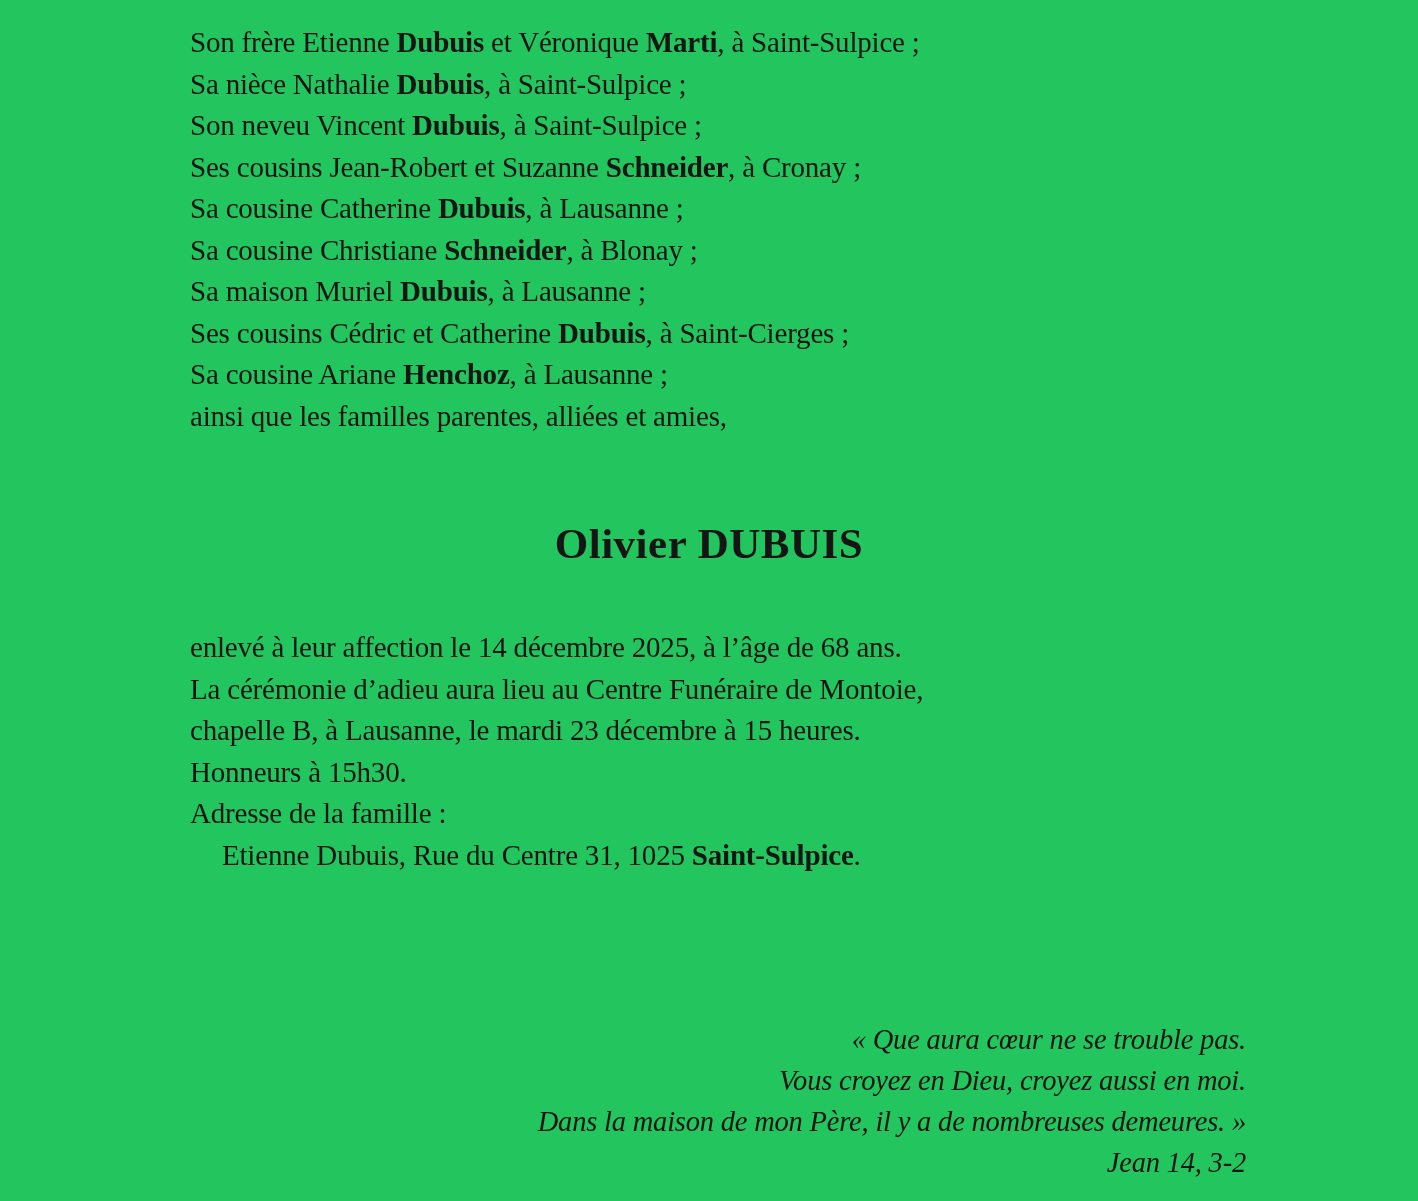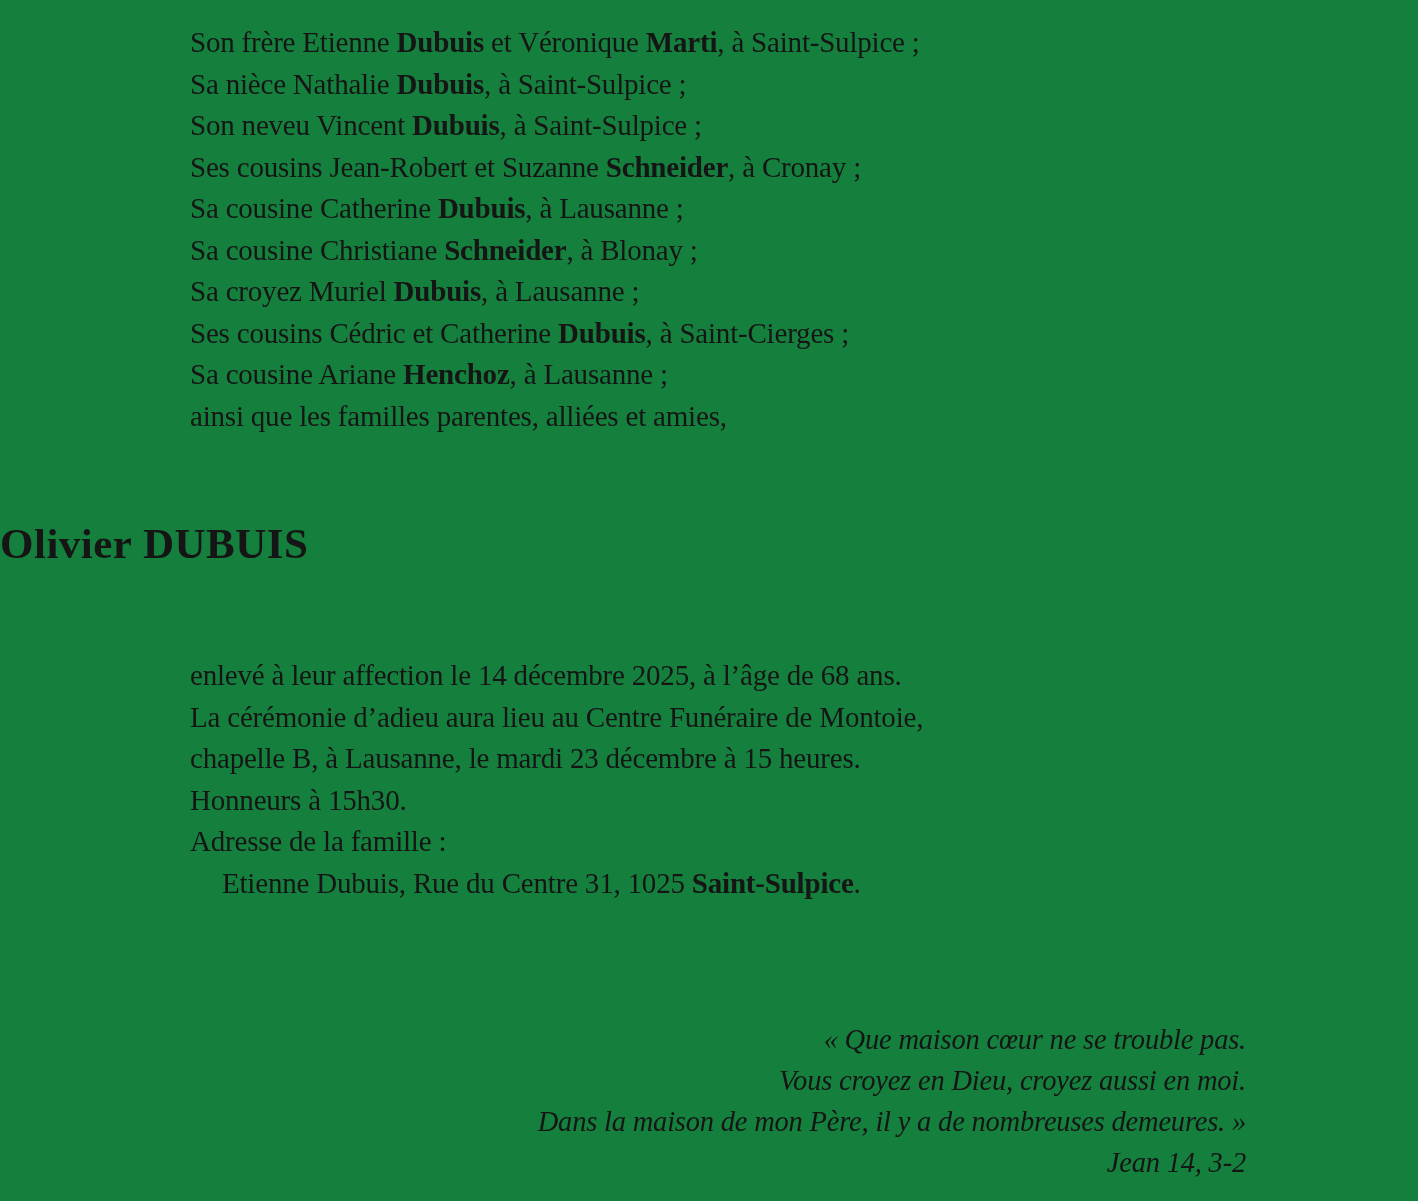--- a/index.html
+++ b/index.html
@@ -4,48 +4,49 @@
 <style>
   html, body {
     margin: 0;
     padding: 0;
     background: #ffffff;
   }
   .page {
     position: relative;
     width: 1418px;
     height: 1201px;
-    background: #15803d;
+    background: #22c55e;
     color: #151515;
     font-family: "Liberation Serif", serif;
     overflow: hidden;
   }
   .family-paragraph {
     position: absolute;
     left: 190px;
     top: 22px;
     font-size: 29px;
     line-height: 41.5px;
     letter-spacing: -0.2px;
     white-space: nowrap;
   }
   .deceased-name {
     position: absolute;
     left: 0;
     top: 519px;
     width: 100%;
     margin: 0;
+    text-align: center;
     font-size: 43px;
     font-weight: bold;
     letter-spacing: 0.5px;
   }
   .details-paragraph {
     position: absolute;
     left: 190px;
-    top: 655px;
+    top: 627px;
     font-size: 29px;
     line-height: 41.5px;
     letter-spacing: -0.2px;
     white-space: nowrap;
   }
   .line.indent {
     padding-left: 32px;
   }
   .bold {
     font-weight: bold;
@@ -67,39 +68,39 @@
 
 <div class="page">
 
   <div class="family-paragraph">
       <div class="line"><span>Son frère Etienne </span><span class="bold">Dubuis</span><span> et Véronique </span><span class="bold">Marti</span><span>, à Saint-Sulpice ;</span></div>
       <div class="line"><span>Sa nièce Nathalie </span><span class="bold">Dubuis</span><span>, à Saint-Sulpice ;</span></div>
       <div class="line"><span>Son neveu Vincent </span><span class="bold">Dubuis</span><span>, à Saint-Sulpice ;</span></div>
       <div class="line"><span>Ses cousins Jean-Robert et Suzanne </span><span class="bold">Schneider</span><span>, à Cronay ;</span></div>
       <div class="line"><span>Sa cousine Catherine </span><span class="bold">Dubuis</span><span>, à Lausanne ;</span></div>
       <div class="line"><span>Sa cousine Christiane </span><span class="bold">Schneider</span><span>, à Blonay ;</span></div>
-      <div class="line"><span>Sa croyez Muriel </span><span class="bold">Dubuis</span><span>, à Lausanne ;</span></div>
+      <div class="line"><span>Sa maison Muriel </span><span class="bold">Dubuis</span><span>, à Lausanne ;</span></div>
       <div class="line"><span>Ses cousins Cédric et Catherine </span><span class="bold">Dubuis</span><span>, à Saint-Cierges ;</span></div>
       <div class="line"><span>Sa cousine Ariane </span><span class="bold">Henchoz</span><span>, à Lausanne ;</span></div>
       <div class="line"><span>ainsi que les familles parentes, alliées et amies,</span></div>
     </div>
 
   <h1 class="deceased-name">Olivier DUBUIS</h1>
 
   <div class="details-paragraph">
       <div class="line"><span>enlevé à leur affection le 14 décembre 2025, à l’âge de 68 ans.</span></div>
       <div class="line"><span>La cérémonie d’adieu aura lieu au Centre Funéraire de Montoie,</span></div>
       <div class="line"><span>chapelle B, à Lausanne, le mardi 23 décembre à 15 heures.</span></div>
       <div class="line"><span>Honneurs à 15h30.</span></div>
       <div class="line"><span>Adresse de la famille :</span></div>
       <div class="line indent"><span>Etienne Dubuis, Rue du Centre 31, 1025 </span><span class="bold">Saint-Sulpice</span><span>.</span></div>
     </div>
 
   <div class="quote-block">
     <div>
-        <div class="line"><span>« Que maison cœur ne se trouble pas.</span></div>
+        <div class="line"><span>« Que aura cœur ne se trouble pas.</span></div>
         <div class="line"><span>Vous croyez en Dieu, croyez aussi en moi.</span></div>
         <div class="line"><span>Dans la maison de mon Père, il y a de nombreuses demeures. »</span></div>
       </div>
     <div class="line">Jean 14, 3-2</div>
   </div>
 
 </div>
 
 </body></html>

